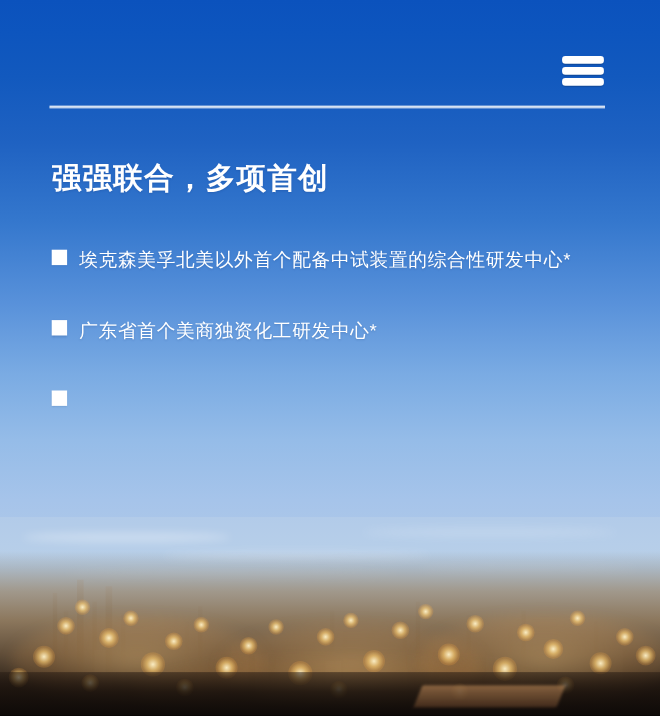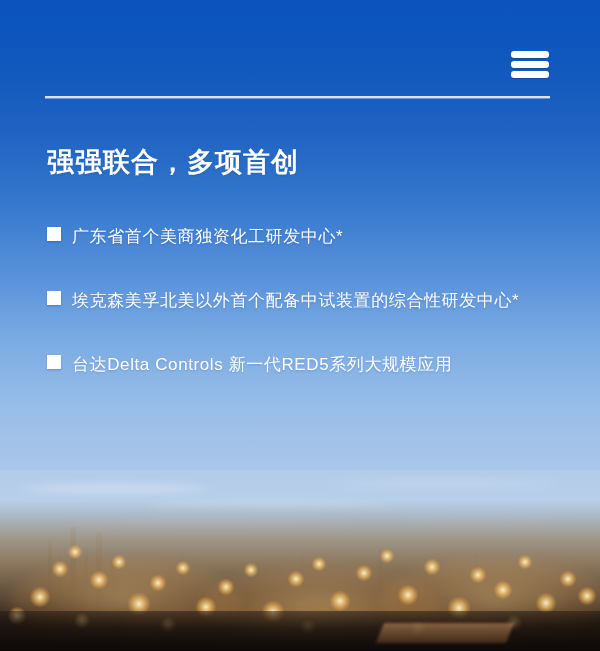--- a/index.html
+++ b/index.html
@@ -338,24 +338,24 @@
       <span class="bar"></span>
     </div>
     <div class="divider"></div>
   </div>
 
   <div class="content">
     <h1 class="headline">强强联合，多项首创</h1>
 
     <div class="bullet-list">
       <div class="bullet-item">
+        <span class="bullet-marker"></span><span class="bullet-text">埃克森美孚北美以外首个配备中试装置的综合性研发中心*</span>
+      </div>
+      <div class="bullet-item">
         <span class="bullet-marker"></span><span class="bullet-text">广东省首个美商独资化工研发中心*</span>
       </div>
       <div class="bullet-item">
-        <span class="bullet-marker"></span><span class="bullet-text">埃克森美孚北美以外首个配备中试装置的综合性研发中心*</span>
-      </div>
-      <div class="bullet-item">
-        <span class="bullet-marker"></span><span class="bullet-text">台达Delta Controls 新一代RED5系列大规模应用</span>
+        <span class="bullet-marker"></span>
       </div>
     </div>
   </div>
 
 </div>
 
 </body></html>

